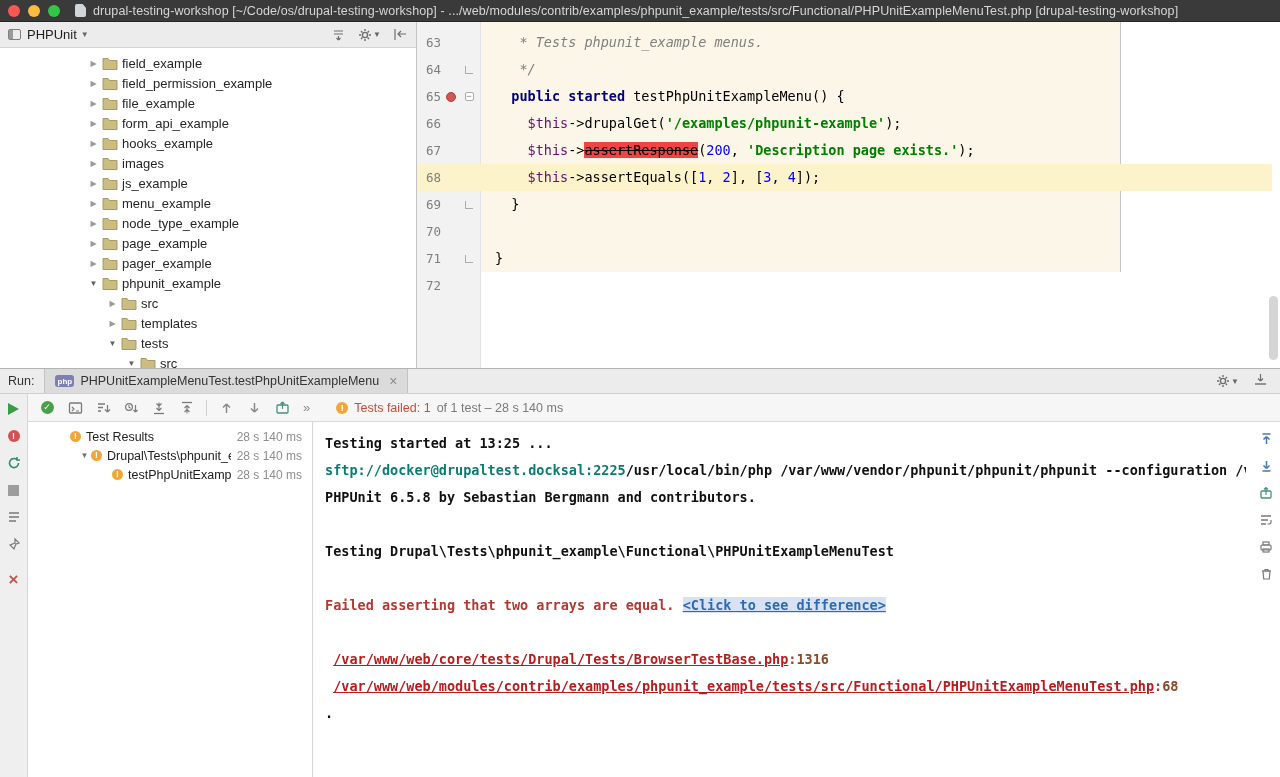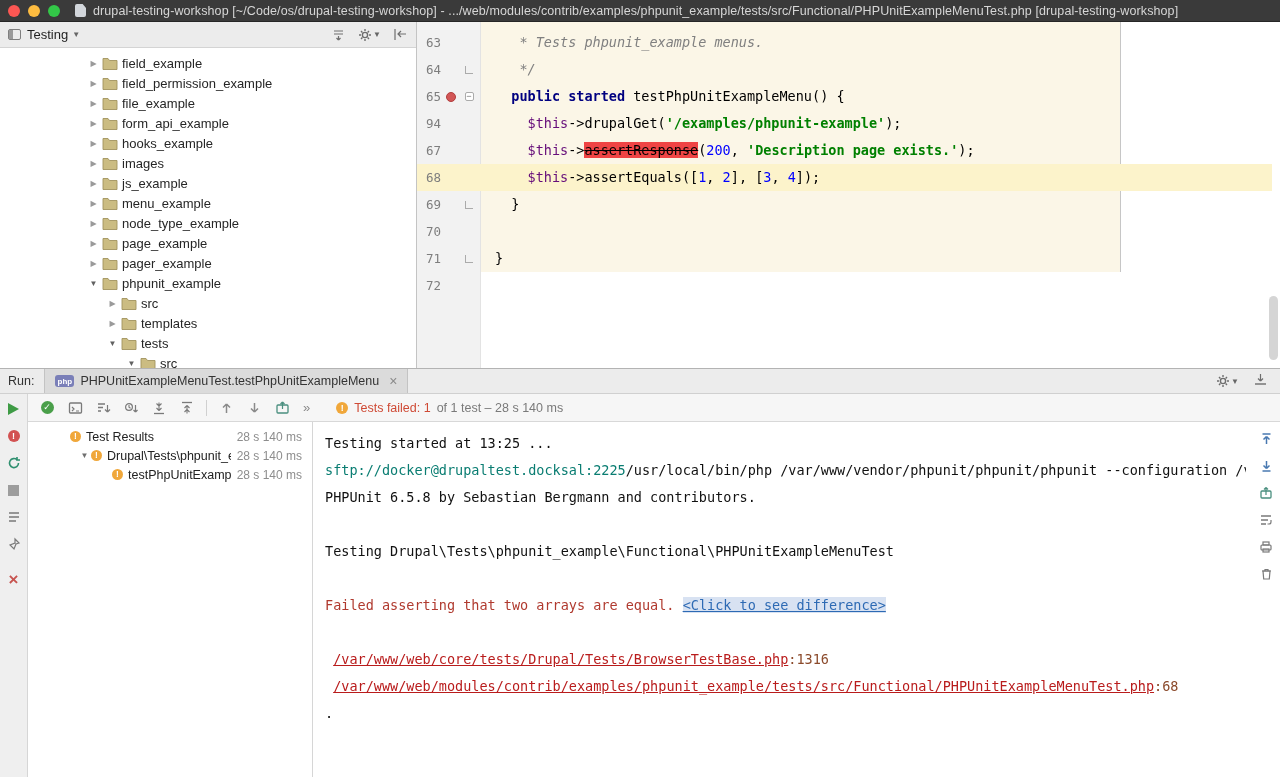--- a/index.html
+++ b/index.html
@@ -107,21 +107,21 @@
   .run-body{flex:1;display:flex;min-height:0;}
   .test-tree{width:285px;flex:none;border-right:1px solid #d6d6d6;padding-top:5px;overflow:hidden;background:#fff;}
   .tt-row{height:19px;display:flex;align-items:center;font-size:12.5px;color:#222;padding-right:10px;white-space:nowrap;cursor:default;}
   .tt-arrow{width:13px;font-size:8px;color:#6f6f6f;text-align:center;flex:none;}
   .tt-ball{width:11px;height:11px;border-radius:50%;background:#f0a73a;color:#fff;font-size:8.5px;font-weight:bold;
     text-align:center;line-height:11px;margin-right:5px;flex:none;}
   .tt-label{overflow:hidden;text-overflow:clip;}
   .tt-time{margin-left:auto;color:#8d8d8d;font-size:12px;padding-left:6px;flex:none;}
 
   .console{flex:1;position:relative;font:13.5px/27px "DejaVu Sans Mono",monospace;padding:8px 34px 0 12px;overflow:hidden;background:#fff;}
-  .console-line{white-space:pre;height:27px;overflow:hidden;}
+  .console-line{white-space:pre;height:27px;overflow:hidden;font-weight:bold;}
   .c-plain{color:#111;}
   .c-cmd{color:#0a7d72;}
   .c-err{color:#b03a2f;}
   .c-link{color:#b91c1c;text-decoration:underline;}
   .c-linkhl{color:#2d6ab4;text-decoration:underline;background:#d8e2f2;}
   .c-ref{color:#8b4a2b;}
   .console-rail{position:absolute;right:0;top:0;bottom:0;width:28px;display:flex;flex-direction:column;align-items:center;
     padding-top:10px;gap:13px;background:#fff;}
 </style>
 </head>
@@ -135,21 +135,21 @@
   </div>
   <div class="doc-icon"></div>
   <div class="title-text">drupal-testing-workshop [~/Code/os/drupal-testing-workshop] - .../web/modules/contrib/examples/phpunit_example/tests/src/Functional/PHPUnitExampleMenuTest.php [drupal-testing-workshop]</div>
 </div>
 
 <div class="workspace">
 
   <div class="project-panel">
     <div class="panel-header">
       <div class="proj-win-icon"></div>
-      <span class="ph-title">Testing</span>
+      <span class="ph-title">PHPUnit</span>
       <span class="ph-caret">▼</span>
       <div class="ph-icons">
         <span>
           <svg width="15" height="15" viewBox="0 0 15 15">
               <path d="M3 4h9M3 7h9" stroke="#6e6e6e" stroke-width="1.2" fill="none"></path>
               <path d="M7.5 9v4M7.5 13l-2-2M7.5 13l2-2" stroke="#6e6e6e" stroke-width="1.2" fill="none"></path>
             </svg>
         </span>
         <span style="display:flex;align-items:center;">
           <svg width="14" height="14" viewBox="0 0 14 14">
@@ -342,21 +342,21 @@
               <span class="fail-ball-gutter"></span>
             </span>
             <span class="gutter-fold-slot">
               <span class="fold-start">−</span>
             </span>
           </div>
           <pre class="code-text"><span class="sg-plain">  </span><span class="sg-kw">public started</span><span class="sg-plain"> testPhpUnitExampleMenu() {</span></pre>
         </div>
         <div class="code-row">
           <div class="gutter-cell">
-            <span class="gutter-num">94</span>
+            <span class="gutter-num">66</span>
             <span class="gutter-icon-slot"></span>
             <span class="gutter-fold-slot"></span>
           </div>
           <pre class="code-text"><span class="sg-var">    $this</span><span class="sg-plain">-&gt;drupalGet(</span><span class="sg-str">'/examples/phpunit-example'</span><span class="sg-plain">);</span></pre>
         </div>
         <div class="code-row">
           <div class="gutter-cell">
             <span class="gutter-num">67</span>
             <span class="gutter-icon-slot"></span>
             <span class="gutter-fold-slot"></span>

